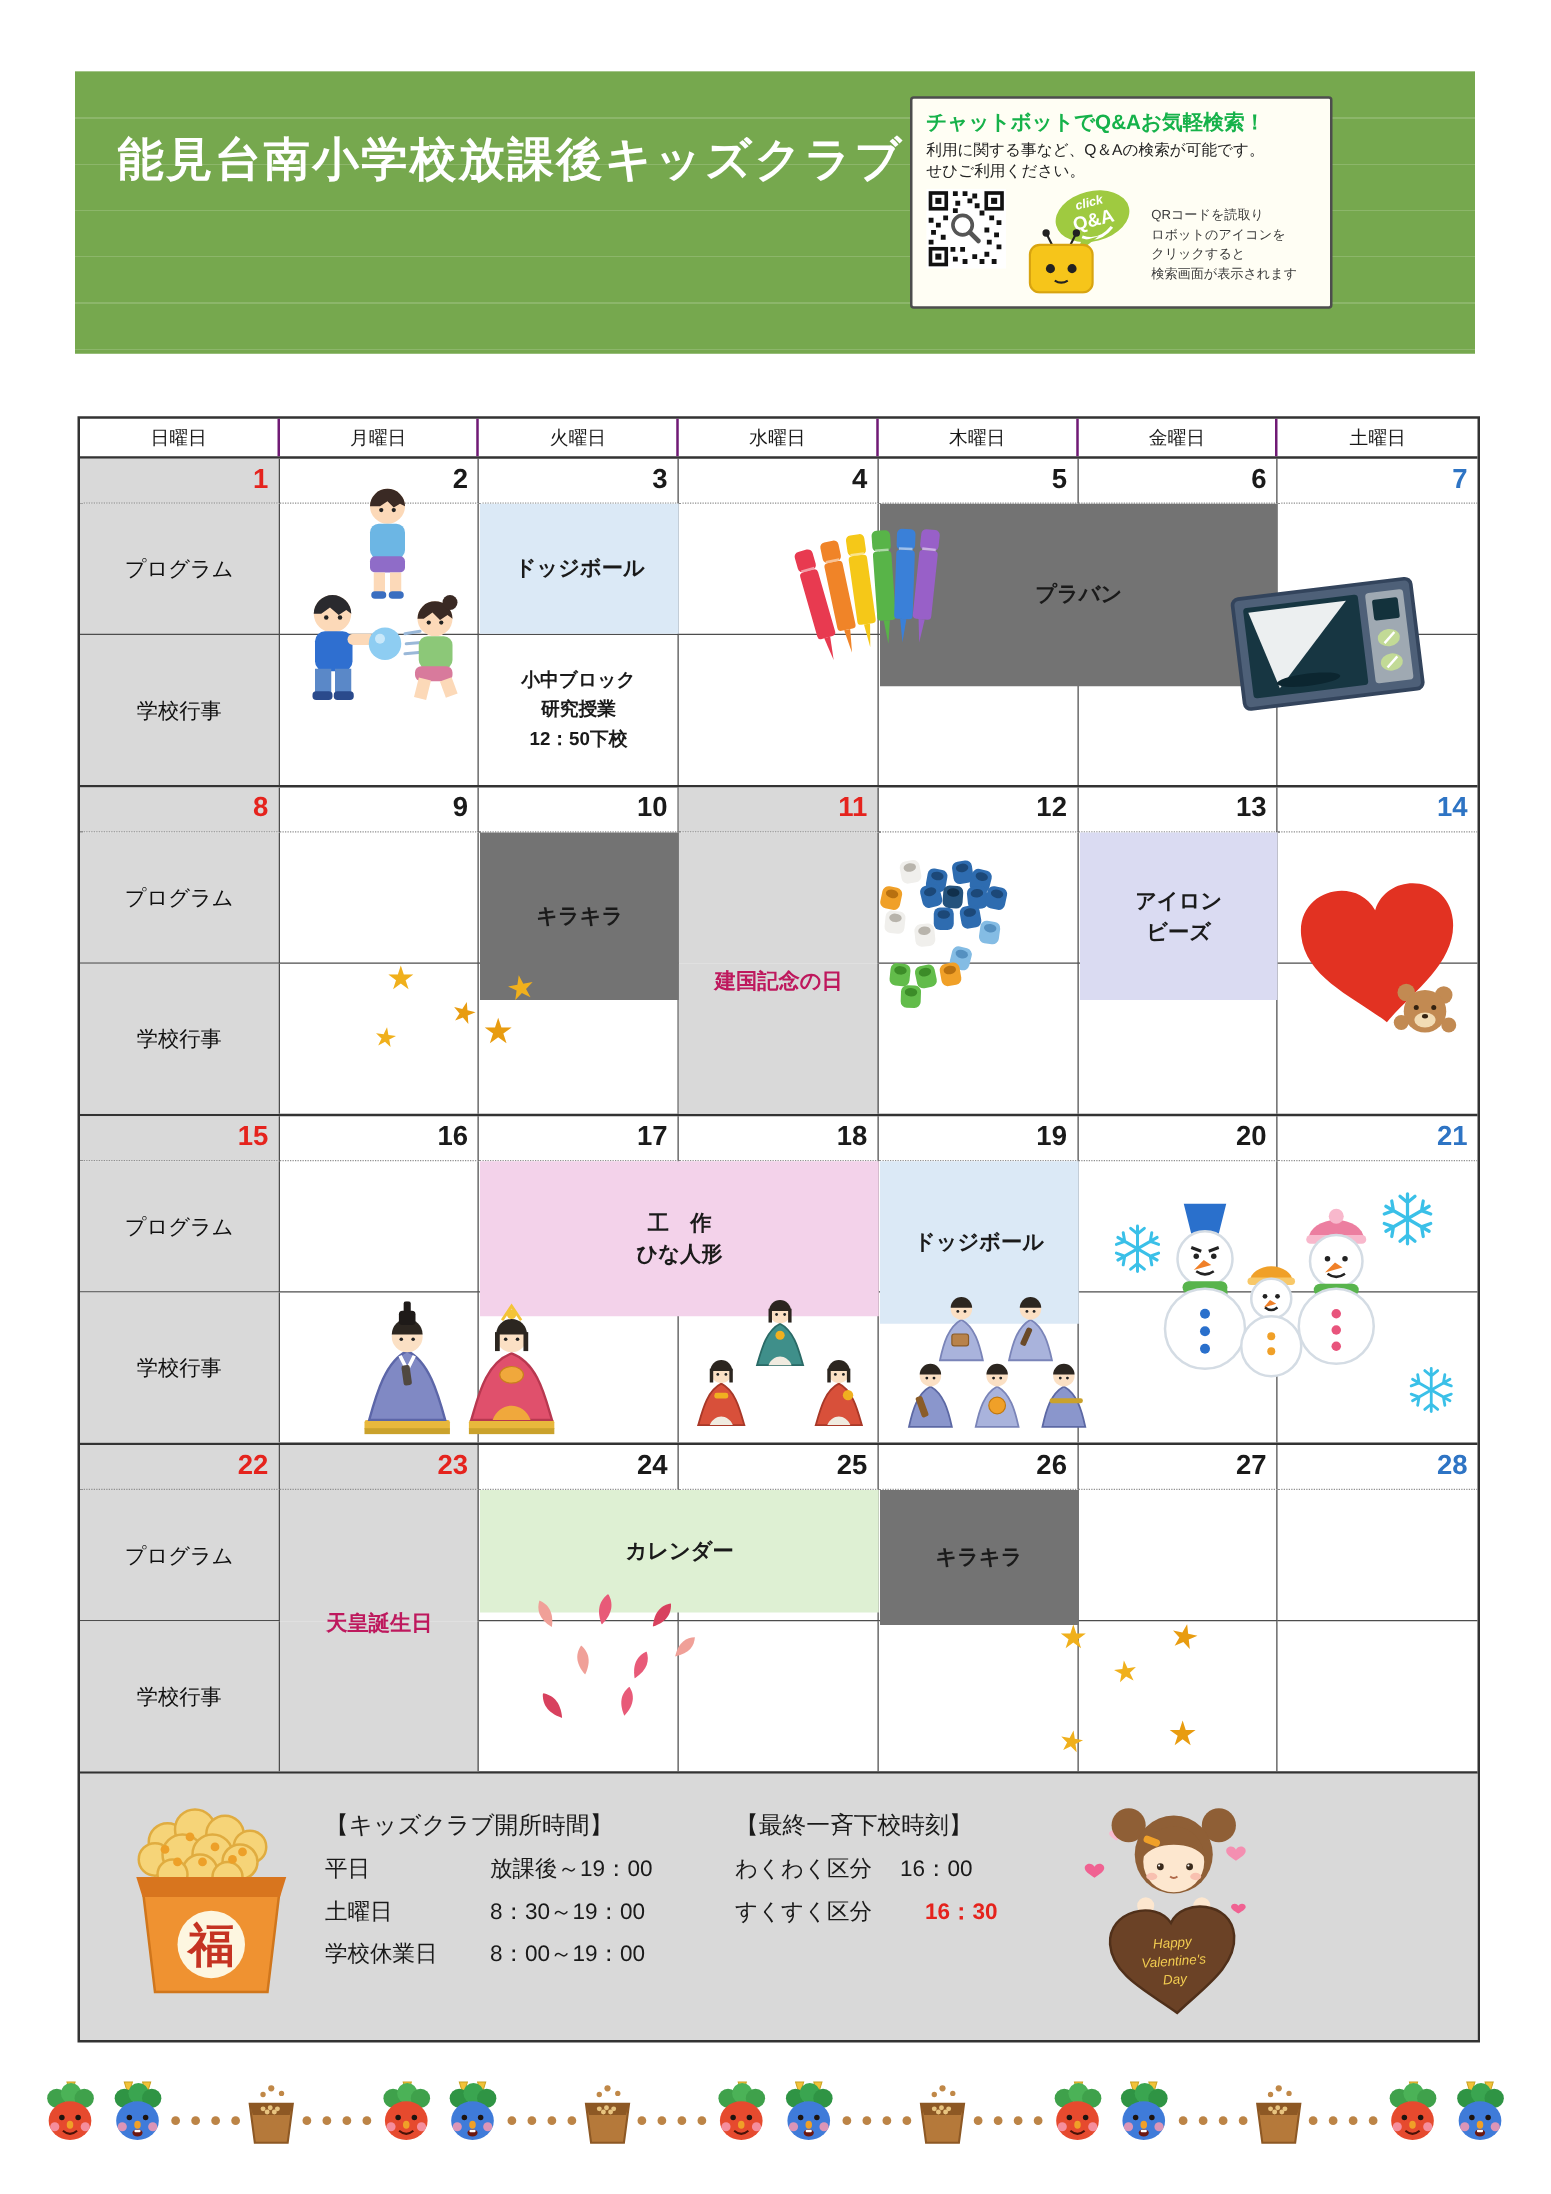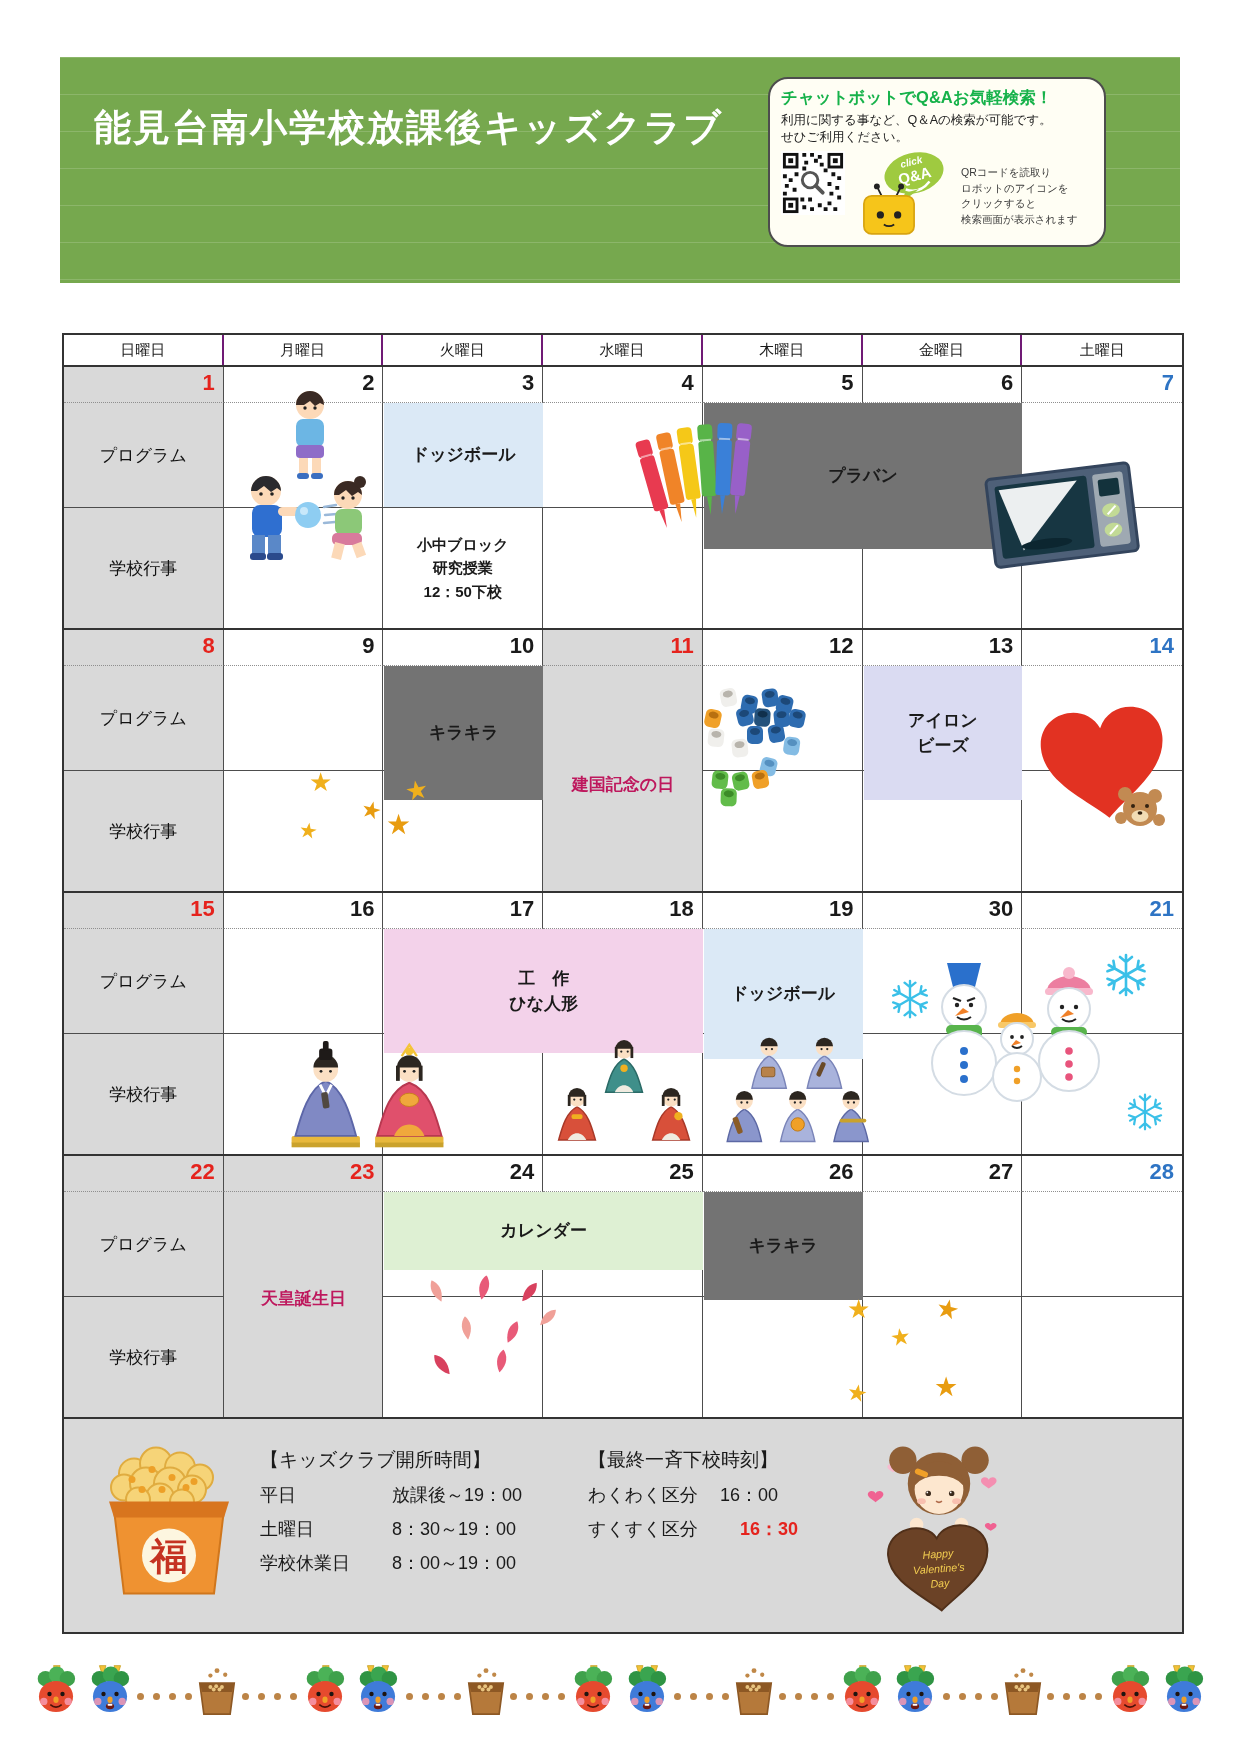--- a/index.html
+++ b/index.html
@@ -6,21 +6,21 @@
   .page{position:relative;width:1241px;height:1755px;background:#fff;overflow:hidden;
         font-family:"Liberation Sans","DejaVu Sans",sans-serif;color:#1a1a1a;}
 
   
   .band{position:absolute;left:60px;top:57px;width:1120px;height:226px;background:#76a84e;
         background-image:repeating-linear-gradient(to bottom,rgba(255,255,255,.16) 0 1px,transparent 1px 37px);}
   .title1{position:absolute;left:34px;top:46px;font-size:37px;font-weight:bold;color:#fff;letter-spacing:2px;}
   .title2{position:absolute;left:34px;top:100px;font-size:45px;font-weight:bold;color:#fff;letter-spacing:2px;}
 
   .qa-box{position:absolute;left:668px;top:20px;width:338px;height:170px;box-sizing:border-box;
-          background:#fffef4;border:2px solid #4d4d4d;border-radius:20px;padding:8px 11px;margin-left:40px;}
+          background:#fffef4;border:2px solid #4d4d4d;border-radius:3px;padding:8px 11px;}
   .qa-title{font-size:16.5px;font-weight:bold;color:#16b24a;white-space:nowrap;}
   .qa-body{font-size:12.5px;color:#222;line-height:1.35;margin-top:3px;}
   .qa-row{display:flex;gap:6px;margin-top:5px;align-items:flex-start;}
   .qr{width:64px;height:64px;flex:none;}
   .robot-wrap{position:relative;width:104px;height:84px;flex:none;}
   .bubble{position:absolute;top:-4px;right:2px;width:78px;height:56px;}
   .robot{position:absolute;left:6px;bottom:0;width:64px;height:54px;}
   .qa-note{font-size:10.5px;color:#3a3a3a;line-height:1.5;white-space:pre-line;margin-top:14px;}
 
   
@@ -450,21 +450,21 @@
           <circle cx="130" cy="130" r="6" fill="#c28a52"></circle>
       </svg>
     </div>
 
     <div class="week">
       <div class="c date gray sunred">15</div>
       <div class="c date">16</div>
       <div class="c date">17</div>
       <div class="c date">18</div>
       <div class="c date">19</div>
-      <div class="c date">30</div>
+      <div class="c date">20</div>
       <div class="c date sat">21</div>
       <div class="c prog gray lbl">プログラム</div>
       <div class="c prog"></div>
         <div class="c prog"></div>
         <div class="c prog"></div>
         <div class="c prog"></div>
         <div class="c prog"></div>
         <div class="c prog"></div>
       <div class="c gray lbl">学校行事</div>
       <div class="c"></div>
@@ -654,21 +654,21 @@
         <div class="c prog"></div>
         <div class="c prog"></div>
       <div class="c gray lbl">学校行事</div>
       <div class="c gray"></div>
       <div class="c"></div>
         <div class="c"></div>
         <div class="c"></div>
         <div class="c"></div>
         <div class="c"></div>
 
-      <div class="blk bg-green" style="left:calc(200%/7 + 1px);top:36px;width:calc(200%/7 - 1px);height:78px;">カレンダー</div>
+      <div class="blk bg-green" style="left:calc(200%/7 + 1px);top:36px;width:calc(200%/7 - 1px);height:98px;">カレンダー</div>
       <div class="blk bg-yellow" style="left:calc(400%/7 + 1px);top:36px;width:calc(100%/7 - 1px);height:108px;">キラキラ</div>
       <div class="holname" style="left:calc(100%/7);width:calc(100%/7);top:131px;">天皇誕生日</div>
 
       <svg class="ill" style="left:365px;top:123px;width:15px;height:24px;fill:#f0a098;transform:rotate(-25deg);">
           <use href="#petal"></use>
         </svg>
       <svg class="ill" style="left:412px;top:119px;width:16px;height:25px;fill:#e85a78;transform:rotate(12deg);">
           <use href="#petal"></use>
         </svg>
       <svg class="ill" style="left:458px;top:124px;width:15px;height:24px;fill:#d8415e;transform:rotate(38deg);">

